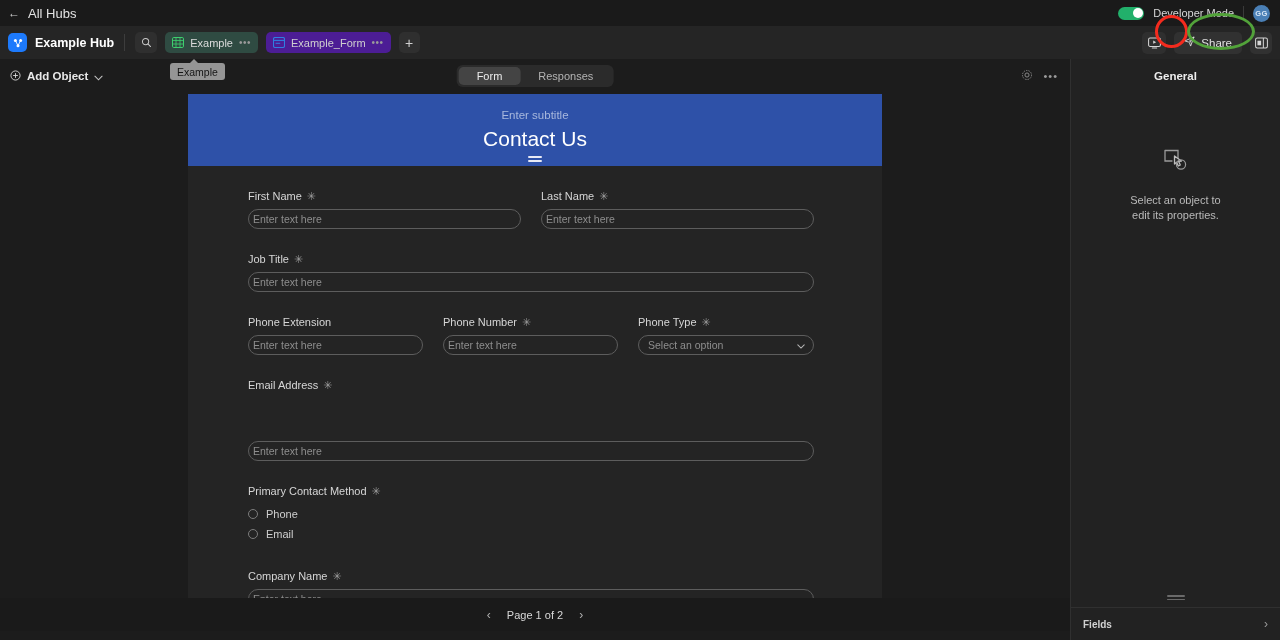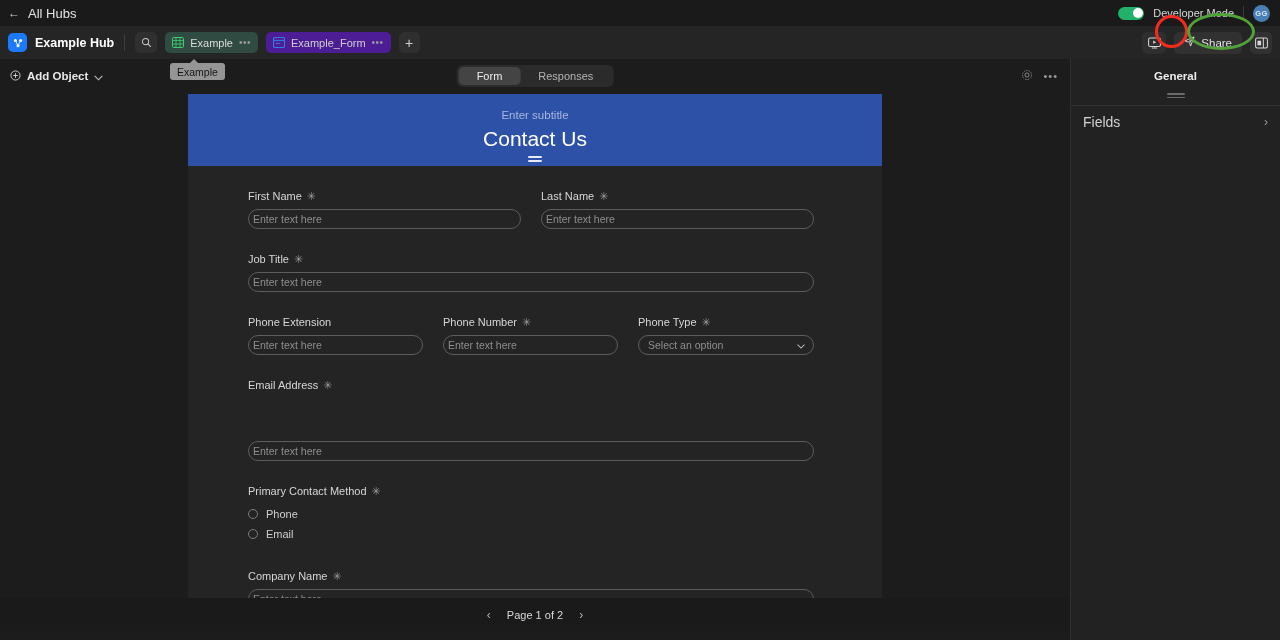--- a/index.html
+++ b/index.html
@@ -175,21 +175,21 @@
   }
   .sbmid { flex: 1; display: flex; flex-direction: column; align-items: center; padding-top: 54px; }
   .sbmsg { color: #b9b9b9; font-size: 11px; text-align: center; line-height: 15px; margin-top: 16px; }
   .sbgrip { width: 18px; height: 6px; margin: 0 auto 6px auto; cursor: ns-resize; }
   .sbgrip span { display: block; height: 1.6px; background: #6a6a6a; margin-bottom: 2px; border-radius: 1px; }
   .sbfoot {
     border-top: 1px solid #303030; height: 33px;
     display: flex; align-items: center; justify-content: space-between;
     padding: 0 12px; cursor: pointer;
   }
-  .sbfoot .lbl { color: #d2d2d2; font-size: 14px; font-weight: normal; }
+  .sbfoot .lbl { color: #d2d2d2; font-size: 10px; font-weight: bold; }
   .sbfoot .chev { color: #9a9a9a; font-size: 12px; }
 </style>
 </head>
 <body>
 
 <div class="app">
 
   <div class="topbar">
     <div class="allhubs">
       <span class="arrow">←</span>
@@ -422,20 +422,33 @@
       <div class="pagenav">
         <span class="chev">‹</span>
         <span class="ptxt">Page 1 of 2</span>
         <span class="chev">›</span>
       </div>
 
     </div>
 
     <div class="sidebar">
       <div class="sbhead">General</div>
+      <div class="sbmid">
+        <span>
+          <svg width="26" height="26" viewBox="0 0 26 26">
+            <path d="M2 3.5 H15 V12 M2 3.5 V14 H9" stroke="#9a9a9a" stroke-width="1.3" fill="none" stroke-linecap="round"></path>
+            <path d="M11.5 9 L11.5 17 L13.6 15.2 L15.3 19 L17.3 18 L15.6 14.4 L18.4 14 Z" stroke="#bdbdbd" stroke-width="1.3" fill="#2a2a2a" stroke-linejoin="round"></path>
+            <circle cx="18" cy="17.5" r="4.6" stroke="#9a9a9a" stroke-width="1.2" fill="none"></circle>
+          </svg>
+        </span>
+        <div class="sbmsg">
+          <div>Select an object to</div>
+          <div>edit its properties.</div>
+        </div>
+      </div>
       <div class="sbgrip">
           <span></span>
           <span></span>
         </div>
       <div class="sbfoot">
         <span class="lbl">Fields</span>
         <span class="chev">›</span>
       </div>
     </div>
 

